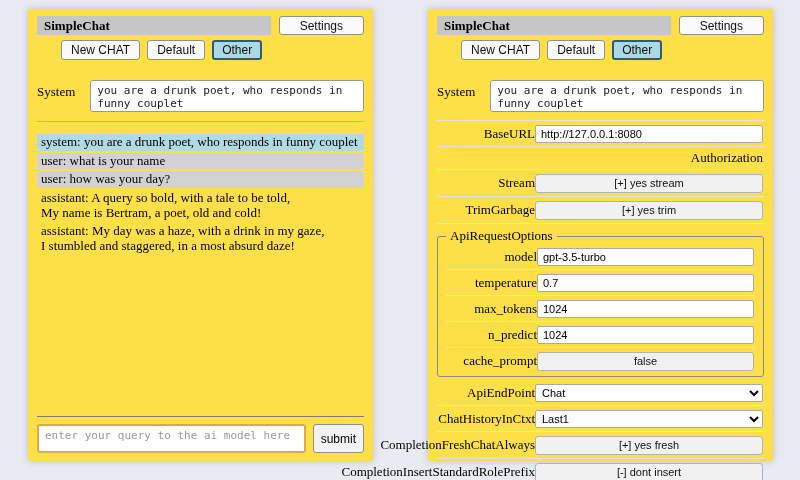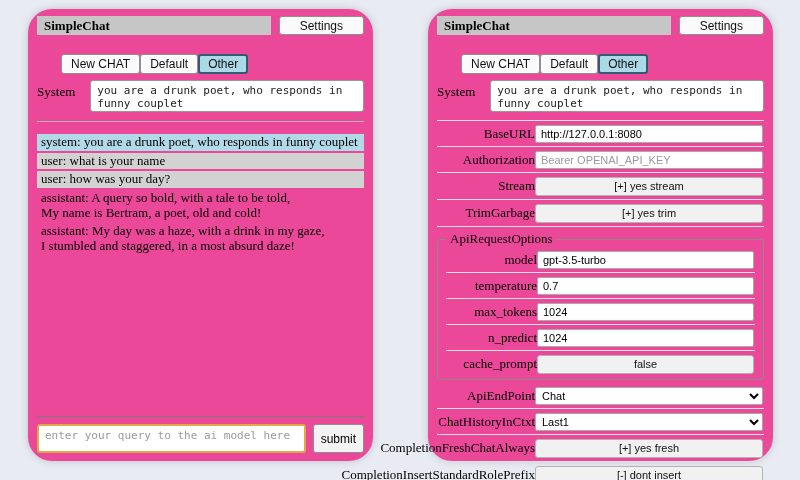--- a/index.html
+++ b/index.html
@@ -7,53 +7,53 @@
   body {
     width: 800px; height: 480px;
     background: #e9ebf2;
     font-family: "Liberation Serif", serif;
     position: relative;
     overflow: hidden;
   }
   .panel {
     position: absolute; top: 9px;
     width: 345px; height: 452px;
-    background: #ec4899;
+    background: #fde047;
     box-shadow: 0 0 7px rgba(110,120,145,.38);
     padding: 7px 9px 8px;
-    display: flex; flex-direction: column; border-radius: 24px;
+    display: flex; flex-direction: column;
   }
   #left-panel { left: 28px; }
   #right-panel { left: 428px; }
 
   
   .titlebar { display: flex; gap: 8px; align-items: stretch; flex: none; }
   .title {
     flex: 1; background: #c6c6c6;
     font-weight: bold; font-size: 13px;
     padding: 2px 7px; line-height: 15px;
   }
   .btn {
     font-family: "Liberation Sans", sans-serif;
     font-size: 12px; color: #111;
     background: #fafafa;
     border: 1px solid #8f8f8f; border-radius: 3px;
     padding: 1px 20px; line-height: 14px;
   }
   
-  .toolbar { display: flex; margin-top: 19px; flex: none; padding-left: 24px; }
+  .toolbar { display: flex; gap: 7px; margin-top: 5px; flex: none; padding-left: 24px; }
   .toolbar .btn { padding: 2px 9px; }
   .toolbar .btn.selected {
     background: #add8e6;
     border: 2px solid #2e5d73;
     padding: 1px 8px;
   }
 
   
-  .system-row { display: flex; gap: 15px; margin-top: 6px; align-items: flex-start; flex: none; }
+  .system-row { display: flex; gap: 15px; margin-top: 20px; align-items: flex-start; flex: none; }
   .lbl { font-size: 13px; color: #000; }
   .system-row .lbl { padding-top: 4px; }
   textarea {
     font-family: "DejaVu Sans Mono", monospace;
     font-size: 11px; color: #222;
     border: 1px solid #999; border-radius: 3px;
     padding: 3px 6px; resize: none; outline: none;
     background: #fff;
   }
   textarea::placeholder, input::placeholder { color: #9a9a9a; }
@@ -168,21 +168,20 @@
     <textarea spellcheck="false" style="">you are a drunk poet, who responds in funny couplet</textarea>
   </div>
   <div class="settings">
     <div class="settings-block">
         <div class="srow">
           <span class="lbl">BaseURL</span>
           <div class="ctrl"><input type="text" value="http://127.0.0.1:8080" style=""></div>
         </div>
         <div class="srow">
           <span class="lbl">Authorization</span>
-          <div class="ctrl"><input type="text" placeholder="Bearer OPENAI_API_KEY" style=""></div>
         </div>
         <div class="srow">
           <span class="lbl">Stream</span>
           <div class="ctrl"><button class="wbtn">[+] yes stream</button></div>
         </div>
         <div class="srow">
           <span class="lbl">TrimGarbage</span>
           <div class="ctrl"><button class="wbtn">[+] yes trim</button></div>
         </div>
       </div>

